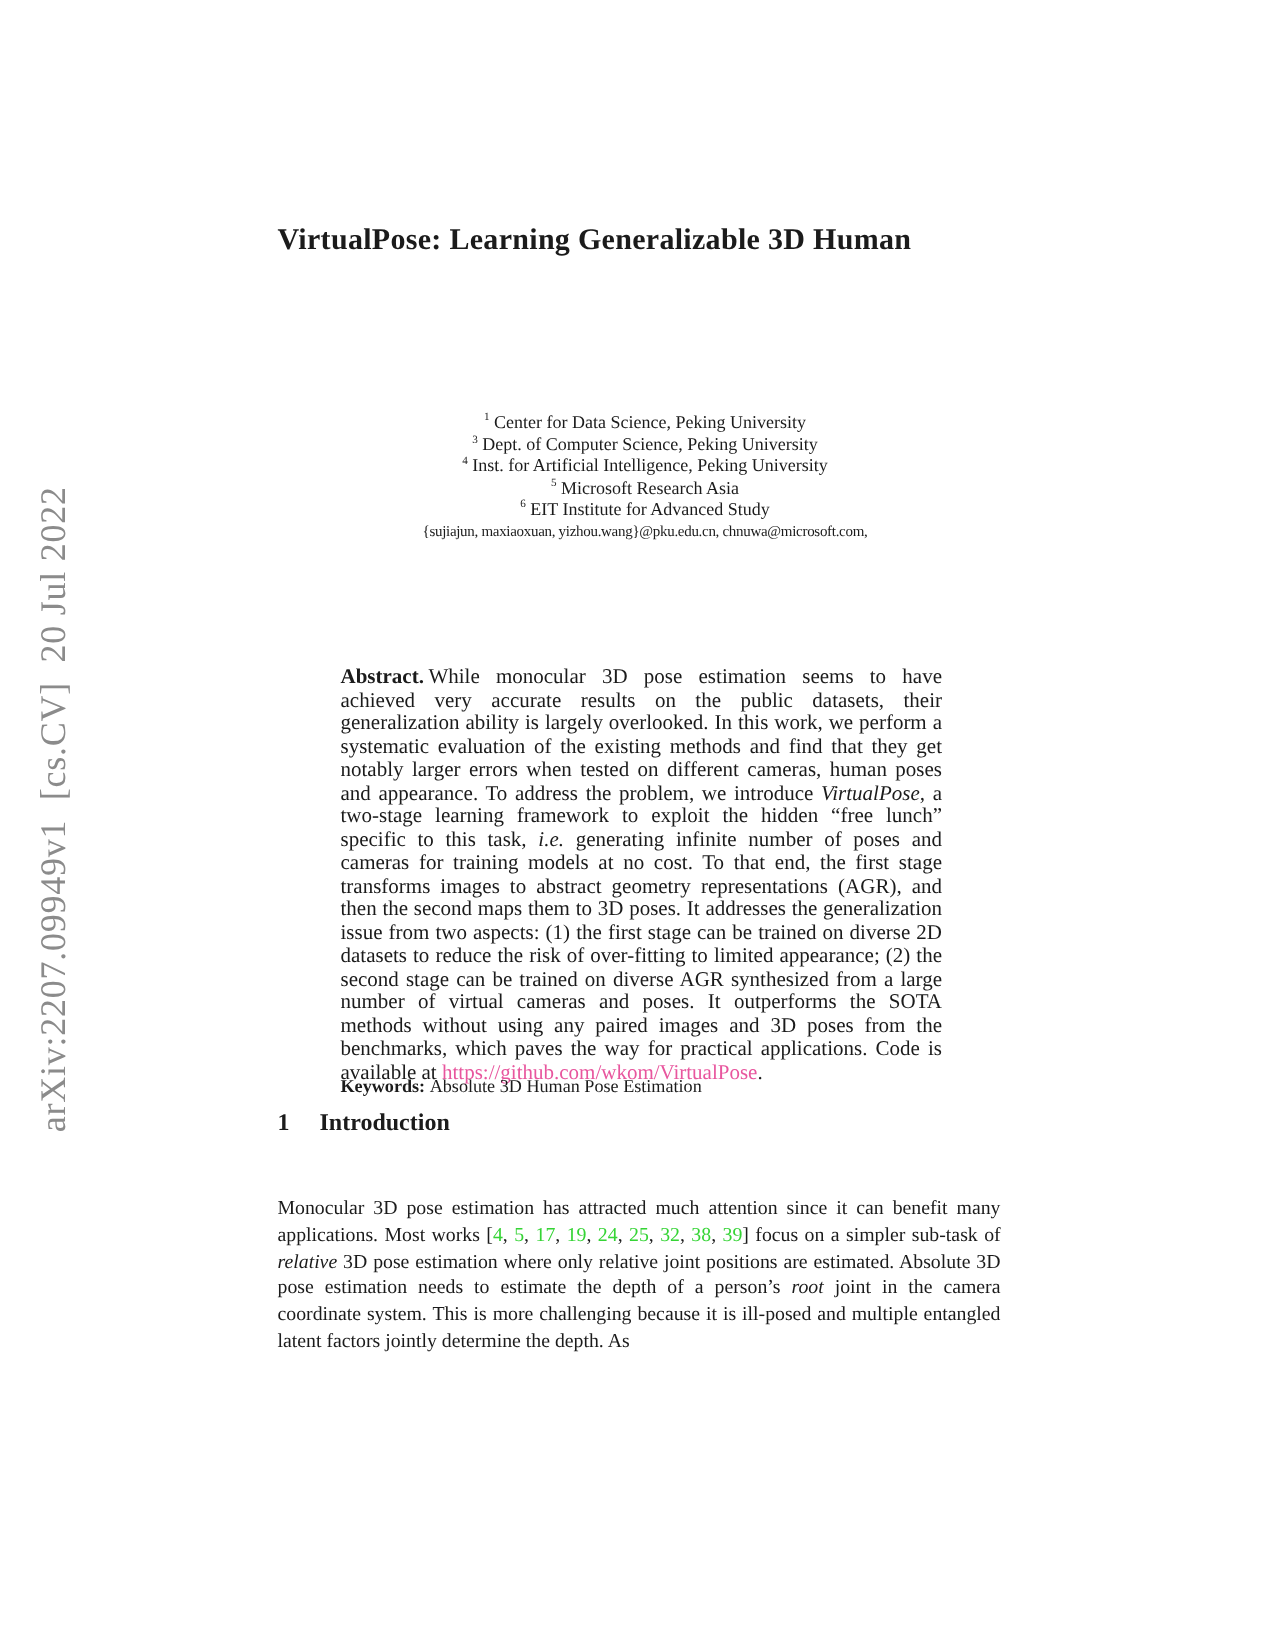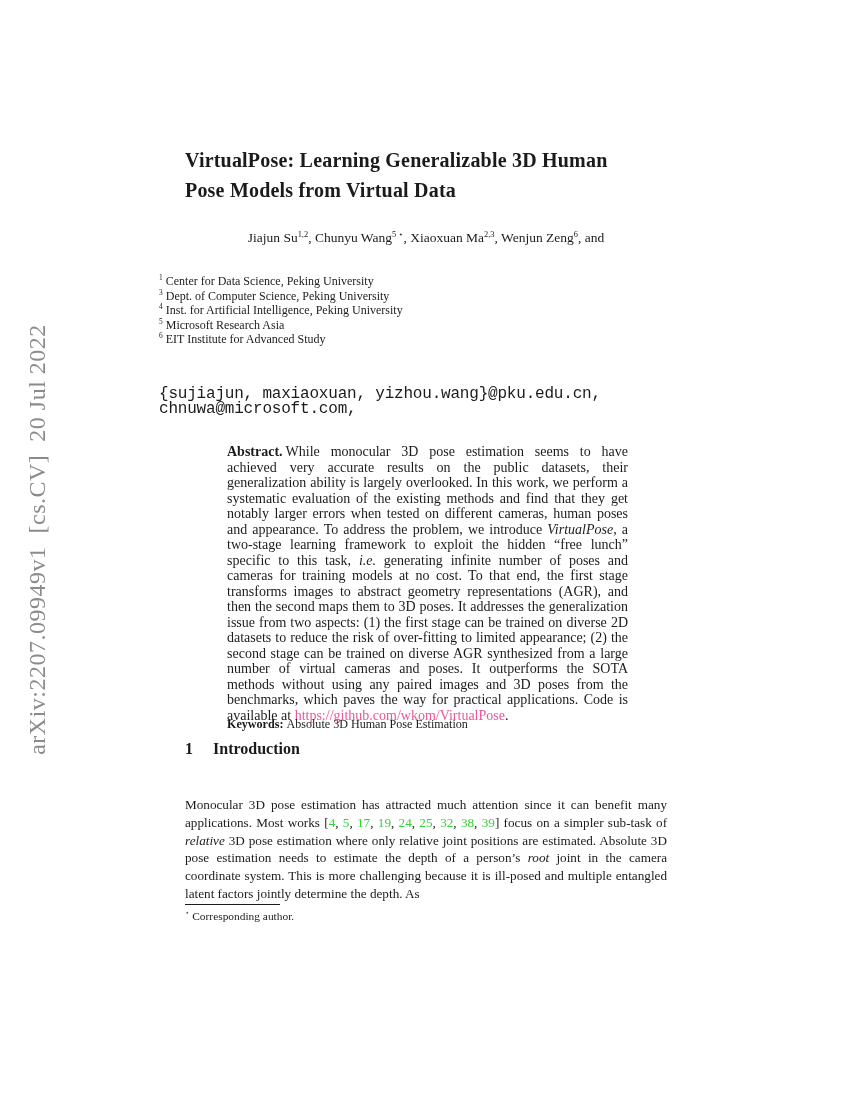--- a/index.html
+++ b/index.html
@@ -53,32 +53,32 @@
     left: 165px;
     top: 229px;
     width: 522px;
     text-align: center;
     font-size: 13.5px;
     line-height: 18.5px;
   }
 
   .affil-block {
     position: absolute;
-    left: 159px;
+    left: 169px;
     top: 274px;
     width: 522px;
+    text-align: center;
     font-size: 12px;
     line-height: 14.6px;
   }
   .email-line {
-    font-family: Liberation Mono, monospace;
-    font-size: 16px;
+    font-family: Liberation Serif, serif;
+    font-size: 10px;
     line-height: 15.2px;
     letter-spacing: -0.2px;
-    margin-top: 40px;
   }
 
   .abstract-block {
     position: absolute;
     left: 227px;
     top: 444px;
     width: 401px;
     font-size: 14px;
     line-height: 15.5px;
     text-align: justify;
@@ -143,25 +143,23 @@
 </style>
 </head>
 <body>
 
 <div class="page">
 
   <div class="watermark">arXiv:2207.09949v1  [cs.CV]  20 Jul 2022</div>
 
   <div class="title-block">
     <div>VirtualPose: Learning Generalizable 3D Human</div>
-    <div>Pose Models from Virtual Data</div>
   </div>
 
   <div class="authors-block">
-    <div><span class="seg">Jiajun Su</span><sup class="seg-sup">1,2</sup><span class="seg">, Chunyu Wang</span><sup class="seg-sup">5 ⋆</sup><span class="seg">, Xiaoxuan Ma</span><sup class="seg-sup">2,3</sup><span class="seg">, Wenjun Zeng</span><sup class="seg-sup">6</sup><span class="seg">, and</span></div>
   </div>
 
   <div class="affil-block">
     <div><sup class="seg-sup">1</sup><span class="seg"> Center for Data Science, Peking University</span></div>
     <div><sup class="seg-sup">3</sup><span class="seg"> Dept. of Computer Science, Peking University</span></div>
     <div><sup class="seg-sup">4</sup><span class="seg"> Inst. for Artificial Intelligence, Peking University</span></div>
     <div><sup class="seg-sup">5</sup><span class="seg"> Microsoft Research Asia</span></div>
     <div><sup class="seg-sup">6</sup><span class="seg"> EIT Institute for Advanced Study</span></div>
     <div class="email-line">{sujiajun, maxiaoxuan, yizhou.wang}@pku.edu.cn, chnuwa@microsoft.com,</div>
   </div>
@@ -169,18 +167,14 @@
   <div class="abstract-block"><span class="seg-b">Abstract.</span><span class="seg">While monocular 3D pose estimation seems to have achieved very accurate results on the public datasets, their generalization ability is largely overlooked. In this work, we perform a systematic evaluation of the existing methods and find that they get notably larger errors when tested on different cameras, human poses and appearance. To address the problem, we introduce </span><span class="seg-i">VirtualPose</span><span class="seg">, a two-stage learning framework to exploit the hidden “free lunch” specific to this task, </span><span class="seg-i">i.e.</span><span class="seg"> generating infinite number of poses and cameras for training models at no cost. To that end, the first stage transforms images to abstract geometry representations (AGR), and then the second maps them to 3D poses. It addresses the generalization issue from two aspects: (1) the first stage can be trained on diverse 2D datasets to reduce the risk of over-fitting to limited appearance; (2) the second stage can be trained on diverse AGR synthesized from a large number of virtual cameras and poses. It outperforms the SOTA methods without using any paired images and 3D poses from the benchmarks, which paves the way for practical applications. Code is available at </span><span class="seg-link">https://github.com/wkom/VirtualPose</span><span class="seg">.</span></div>
 
   <div class="keywords-block"><span class="seg-b">Keywords:</span><span class="seg">Absolute 3D Human Pose Estimation</span></div>
 
   <div class="heading-block">
     <span class="section-number">1</span><span>Introduction</span>
   </div>
 
   <div class="para-block"><span class="seg">Monocular 3D pose estimation has attracted much attention since it can benefit many applications. Most works [</span><span class="seg-cite">4</span><span class="seg">, </span><span class="seg-cite">5</span><span class="seg">, </span><span class="seg-cite">17</span><span class="seg">, </span><span class="seg-cite">19</span><span class="seg">, </span><span class="seg-cite">24</span><span class="seg">, </span><span class="seg-cite">25</span><span class="seg">, </span><span class="seg-cite">32</span><span class="seg">, </span><span class="seg-cite">38</span><span class="seg">, </span><span class="seg-cite">39</span><span class="seg">] focus on a simpler sub-task of </span><span class="seg-i">relative</span><span class="seg"> 3D pose estimation where only relative joint positions are estimated. Absolute 3D pose estimation needs to estimate the depth of a person’s </span><span class="seg-i">root</span><span class="seg"> joint in the camera coordinate system. This is more challenging because it is ill-posed and multiple entangled latent factors jointly determine the depth. As</span></div>
 
-  <div class="footnote-block">
-    <div class="footnote-rule"></div>
-    <div class="footnote-text"><sup class="seg-sup">⋆</sup><span class="seg"> Corresponding author.</span></div>
-  </div>
 
 </div>
 
 </body></html>

